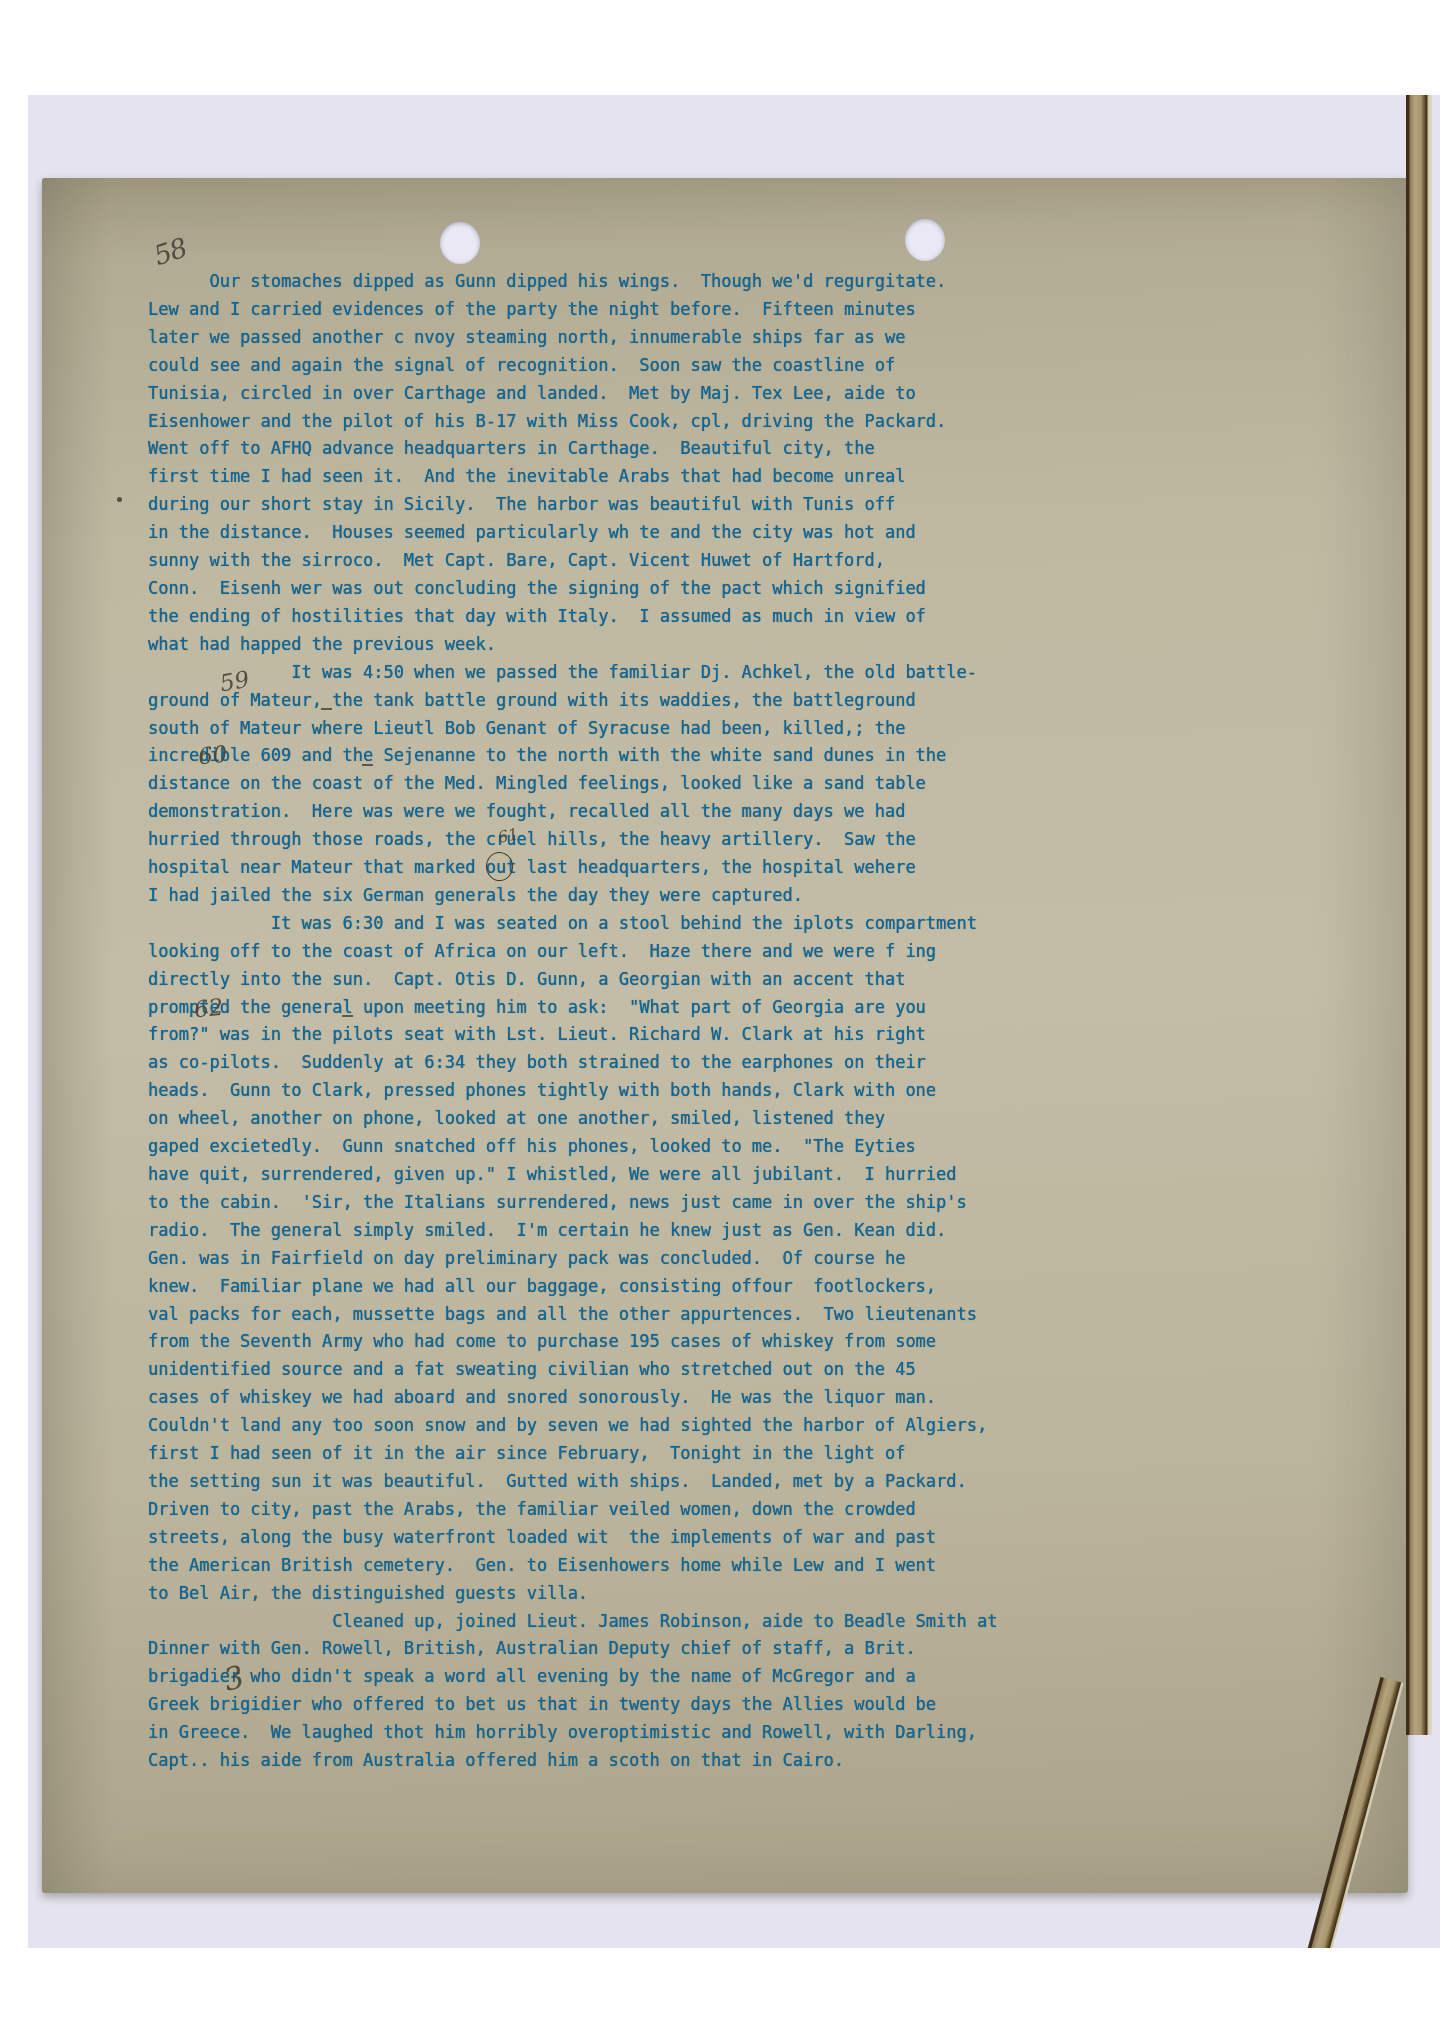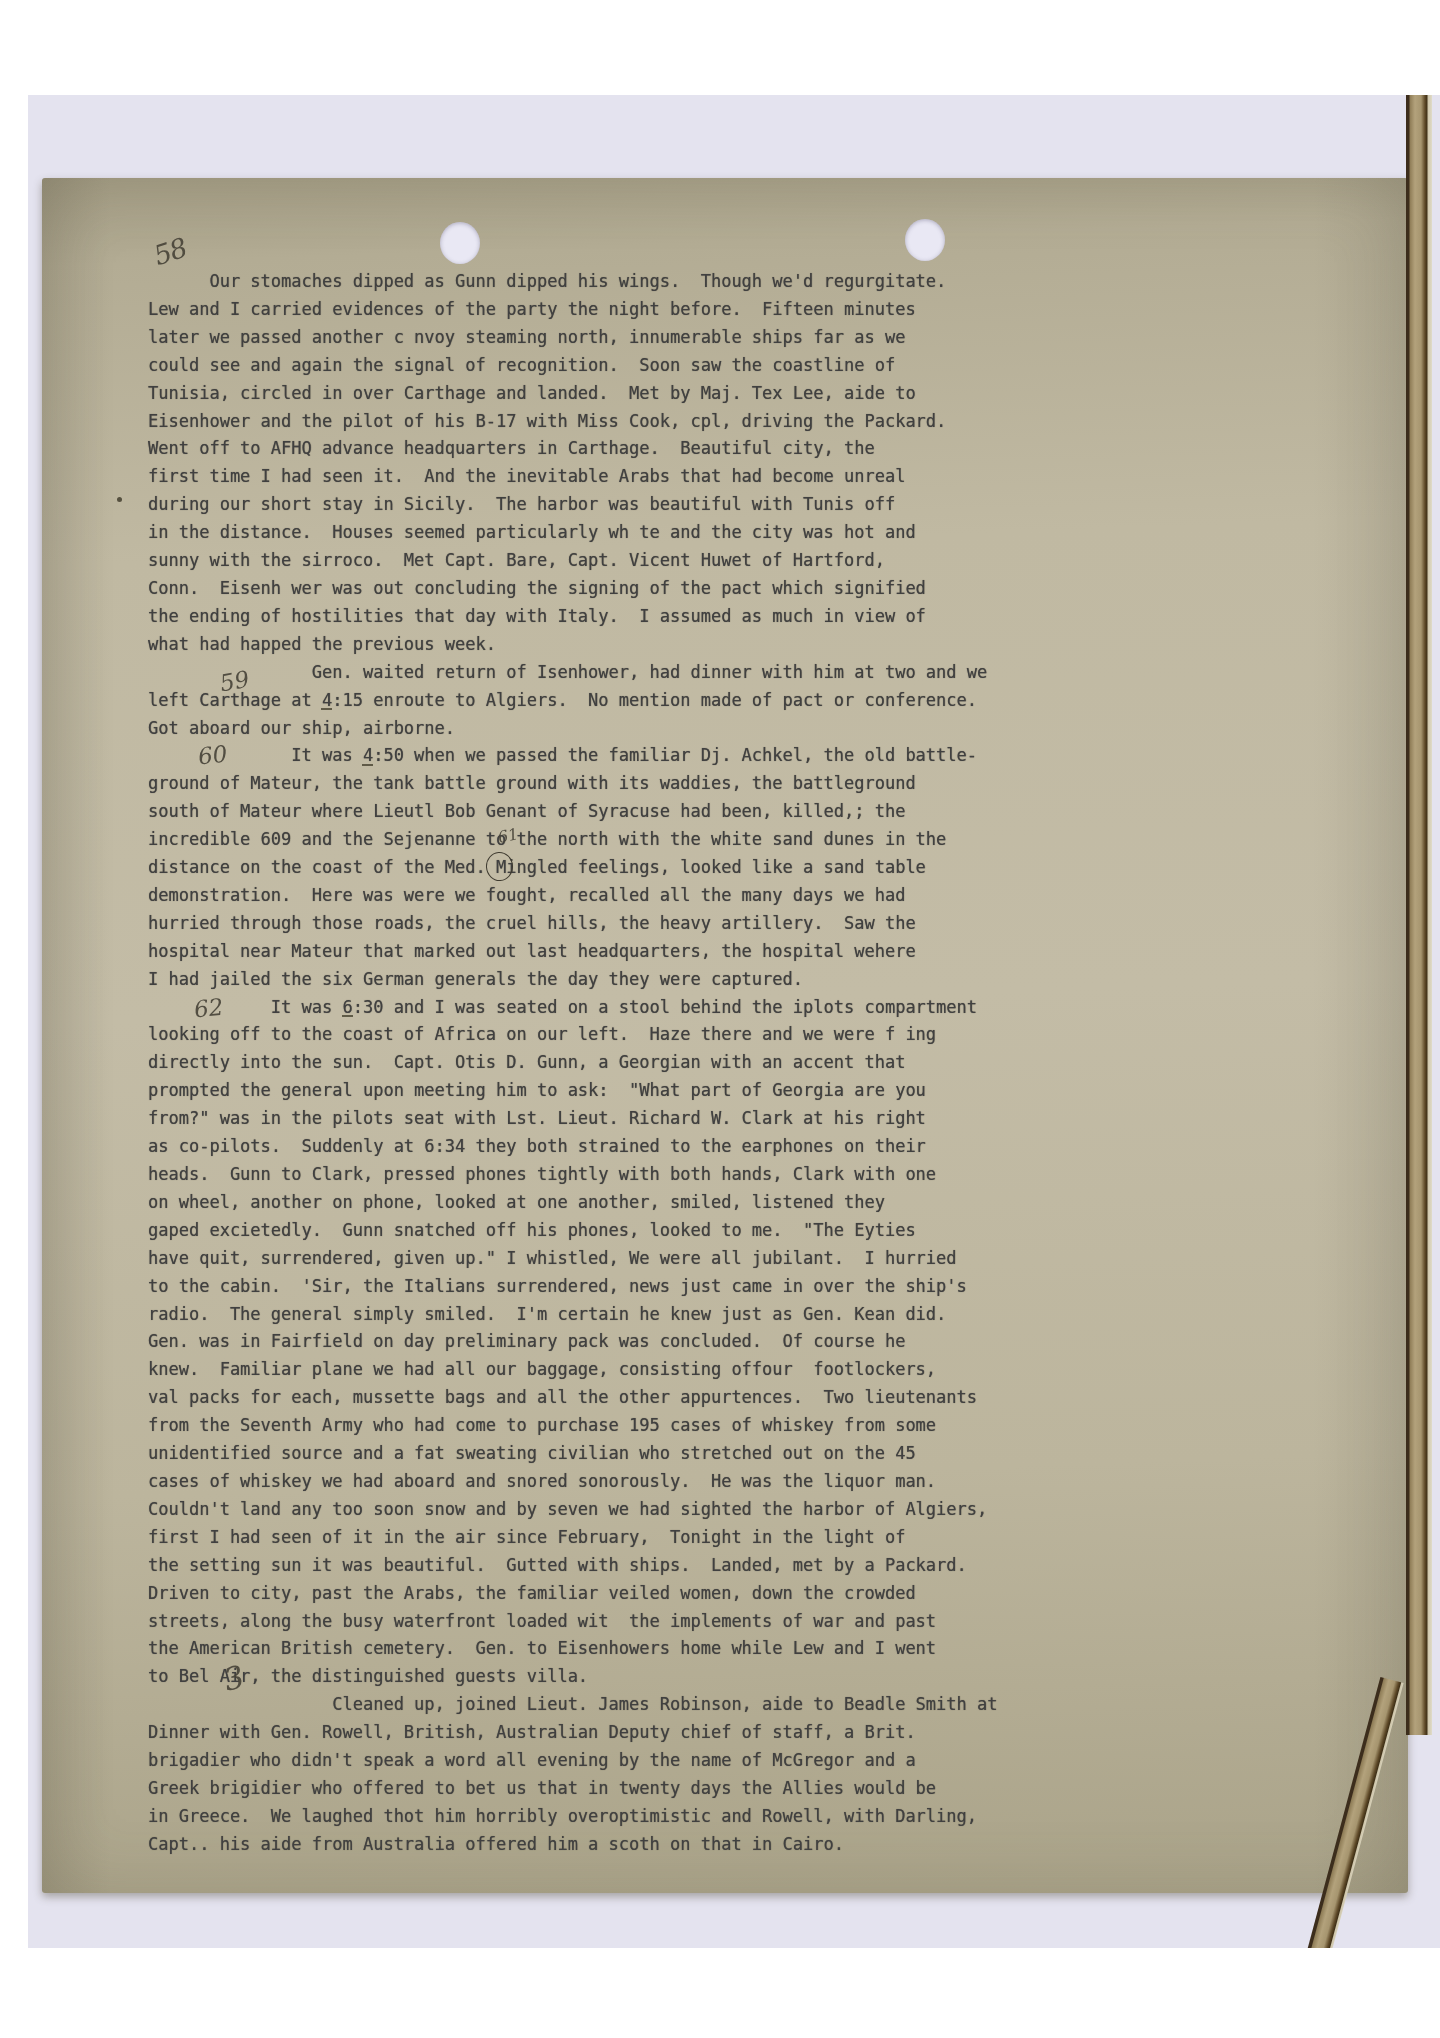--- a/index.html
+++ b/index.html
@@ -31,21 +31,21 @@
   .hole-2 { left:877px; top:124px; }
   .edge-strip, .edge-strip-diag {
     position:absolute;
     background:linear-gradient(90deg,#3c2d1c 0px,#3c2d1c 3px,#8f7d57 4px,#b3a27c 9px,#a6956f 15px,#5d4827 19px,#3f3017 21px,#cfc6ab 22px,#e0dcc9 26px);
   }
   .edge-strip { left:1378px; top:0; width:26px; height:1640px; }
   .edge-strip-diag { left:1352px; top:1585px; width:24px; height:330px;
     transform-origin:top center; transform:rotate(15deg); }
   .typed-text {
     position:absolute; left:148px; top:268px; width:900px;
-    color:#404040; font-size:17px; line-height:27.9px;
+    color:#0369a1; font-size:17px; line-height:27.9px;
     text-shadow:0 0 1px rgba(64,60,51,.6), 0.4px 0.4px 0 rgba(64,60,51,.25);
   }
   .typed-text pre {
     margin:0; padding:0; font-family:"DejaVu Sans Mono", monospace;
     font-size:17px; line-height:27.9px; white-space:pre;
   }
   .hand {
     position:absolute; font-family:"DejaVu Serif", serif; font-style:italic;
     color:#474338; opacity:.9;
   }
@@ -88,23 +88,20 @@
 Tunisia, circled in over Carthage and landed.  Met by Maj. Tex Lee, aide to
 Eisenhower and the pilot of his B-17 with Miss Cook, cpl, driving the Packard.
 Went off to AFHQ advance headquarters in Carthage.  Beautiful city, the
 first time I had seen it.  And the inevitable Arabs that had become unreal
 during our short stay in Sicily.  The harbor was beautiful with Tunis off
 in the distance.  Houses seemed particularly wh te and the city was hot and
 sunny with the sirroco.  Met Capt. Bare, Capt. Vicent Huwet of Hartford,
 Conn.  Eisenh wer was out concluding the signing of the pact which signified
 the ending of hostilities that day with Italy.  I assumed as much in view of
 what had happed the previous week.</pre>
-  <pre>                Gen. waited return of Isenhower, had dinner with him at two and we
-left Carthage at 4:15 enroute to Algiers.  No mention made of pact or conference.
-Got aboard our ship, airborne.</pre>
   <pre>              It was 4:50 when we passed the familiar Dj. Achkel, the old battle-
 ground of Mateur, the tank battle ground with its waddies, the battleground
 south of Mateur where Lieutl Bob Genant of Syracuse had been, killed,; the
 incredible 609 and the Sejenanne to the north with the white sand dunes in the
 distance on the coast of the Med. Mingled feelings, looked like a sand table
 demonstration.  Here was were we fought, recalled all the many days we had
 hurried through those roads, the cruel hills, the heavy artillery.  Saw the
 hospital near Mateur that marked out last headquarters, the hospital wehere
 I had jailed the six German generals the day they were captured.</pre>
   <pre>            It was 6:30 and I was seated on a stool behind the iplots compartment

